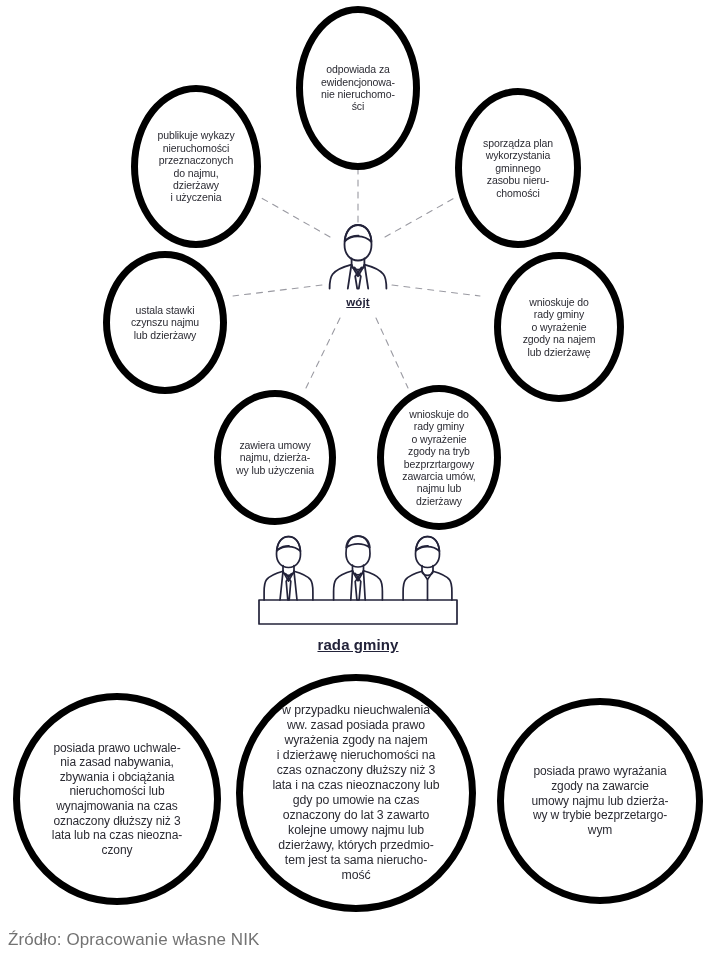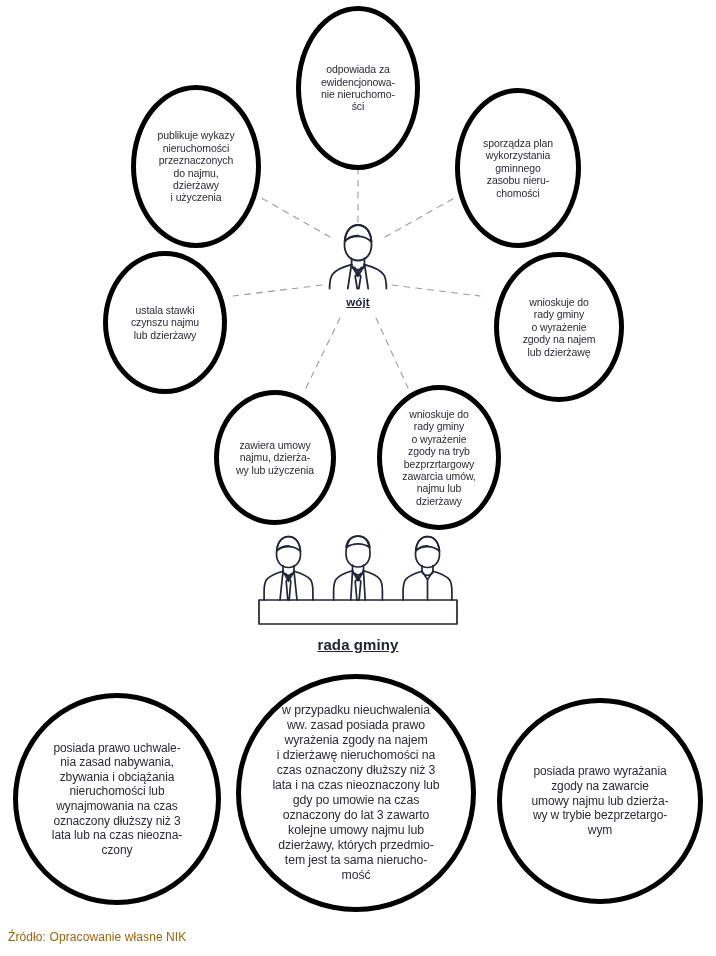--- a/index.html
+++ b/index.html
@@ -30,21 +30,21 @@
     left: 0; top: 0;
     width: 716px;
     height: 956px;
     pointer-events: none;
   }
 
   
   .bubble {
     position: absolute;
     box-sizing: border-box;
-    border: 5px solid #000000;
+    border: 7px solid #000000;
     border-radius: 50%;
     background: #ffffff;
     display: flex;
     align-items: center;
     justify-content: center;
     text-align: center;
   }
   .bubble .btext {
     display: block;
     padding: 0 6px;
@@ -74,22 +74,22 @@
     text-decoration: underline;
   }
   #wojt-block .figure-label { font-size: 11.5px; margin-top: 4px; }
   #rada-block .figure-label { font-size: 15px; margin-top: 8px; }
 
   
   .source-note {
     position: absolute;
     left: 8px;
     top: 930px;
-    font-size: 12px;
-    color: #a16207;
+    font-size: 17px;
+    color: #737373;
     letter-spacing: 0.1px;
   }
 
   .hairline {
     position: absolute;
     left: 0;
     top: 917px;
     width: 716px;
     height: 1px;
     background: transparent;

